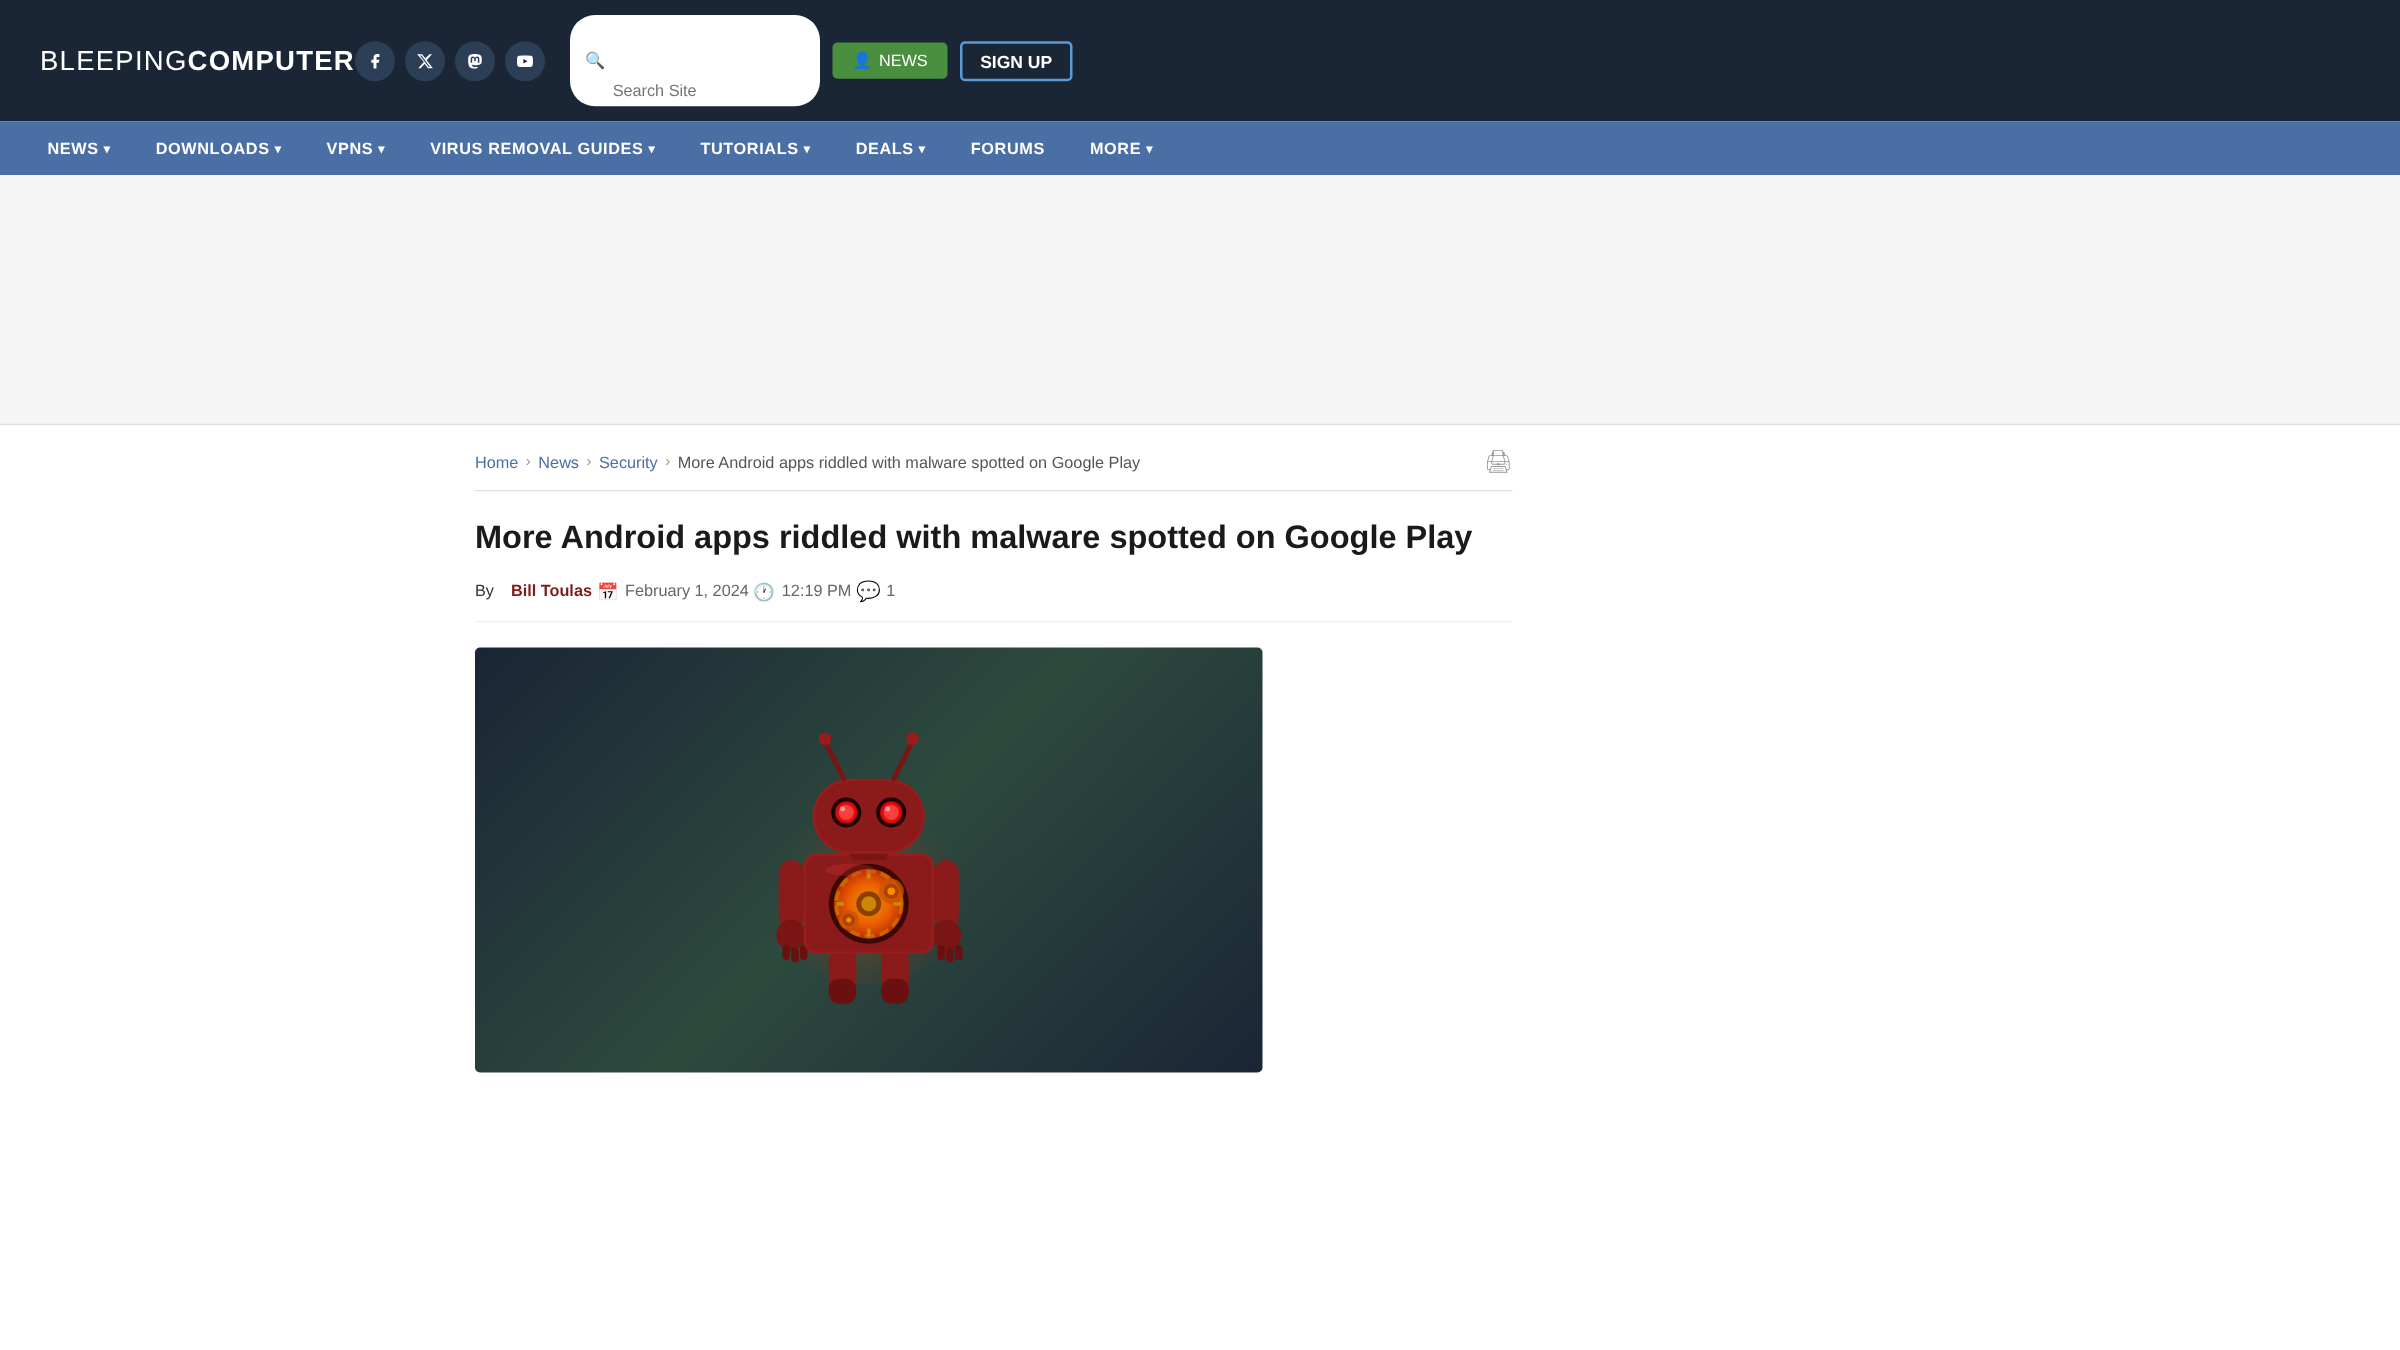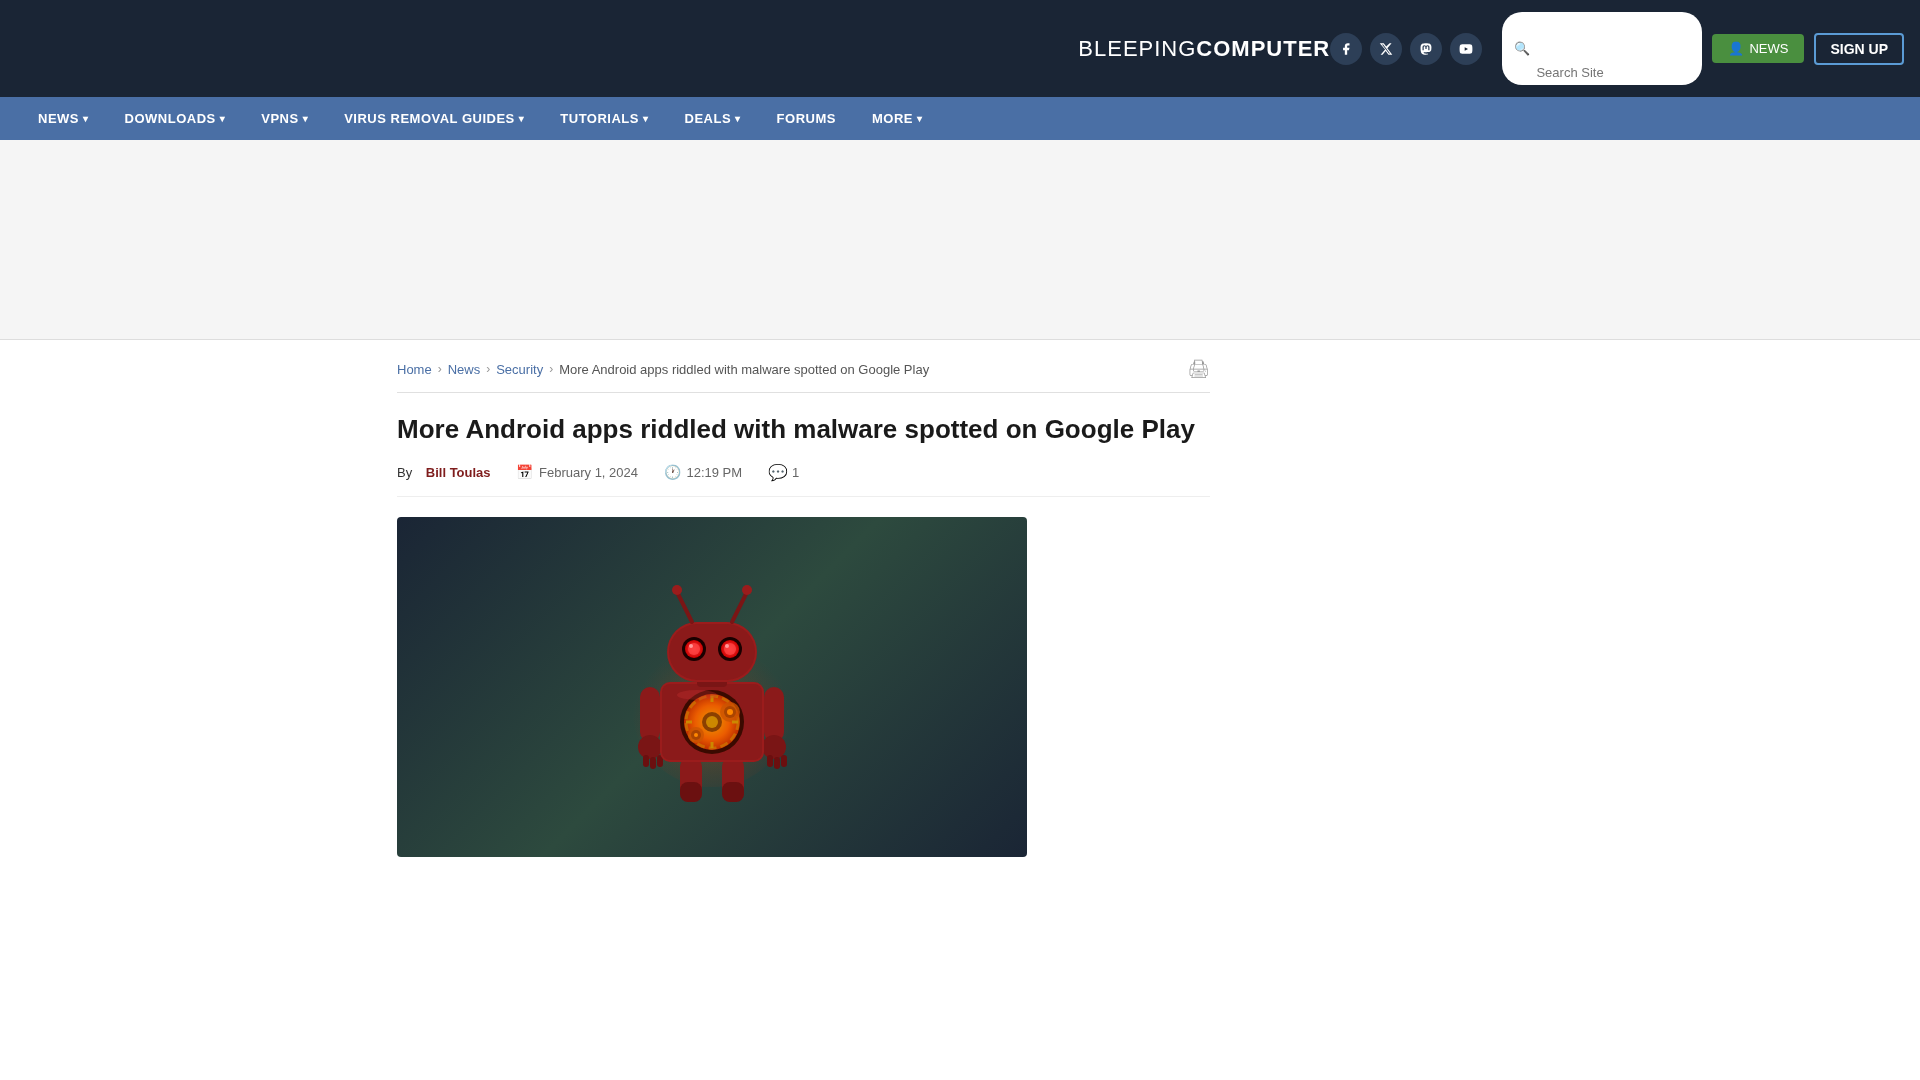--- a/index.html
+++ b/index.html
@@ -1,24 +1,24 @@
 <!DOCTYPE html>
 <html><head>
   <meta charset="utf-8">
   <style>
     * { margin: 0; padding: 0; box-sizing: border-box; }
     body { font-family: Arial, sans-serif; background: #fff; color: #333; font-size: 14px; }
 
     
     .header {
       background: #1a2535;
-      padding: 12px 16px;
-      display: flex;
-      align-items: center;
-      justify-content: flex-end;
+      padding: 12px 32px;
+      display: flex;
+      align-items: center;
+      justify-content: flex-start;
     }
     .logo {
       font-size: 22px;
       color: #fff;
       font-weight: 300;
       letter-spacing: 1px;
       text-decoration: none;
     }
     .logo strong { font-weight: 700; }
     .header-right {
@@ -150,21 +150,21 @@
     .article-title {
       font-size: 26px;
       font-weight: 700;
       color: #1a1a1a;
       line-height: 1.3;
       margin-bottom: 16px;
     }
     .article-meta {
       display: flex;
       align-items: center;
-      gap: 26px;
+      gap: 4px;
       margin-bottom: 20px;
       font-size: 13px;
       color: #666;
       border-bottom: 1px solid #eee;
       padding-bottom: 14px;
     }
     .article-meta .author { color: #333; }
     .author-link { color: #7f1d1d; text-decoration: none; font-weight: 700; }
     .meta-item {
       display: flex;
@@ -201,21 +201,20 @@
 
     
     .page-wrapper {
       display: flex;
       gap: 30px;
       padding-top: 0;
     }
     .article-section {
       flex: 1;
       min-width: 0;
-      margin-left: 17px;
     }
     .sidebar {
       width: 300px;
       flex-shrink: 0;
     }
   </style>
 </head>
 <body>
 
 <header class="header">

